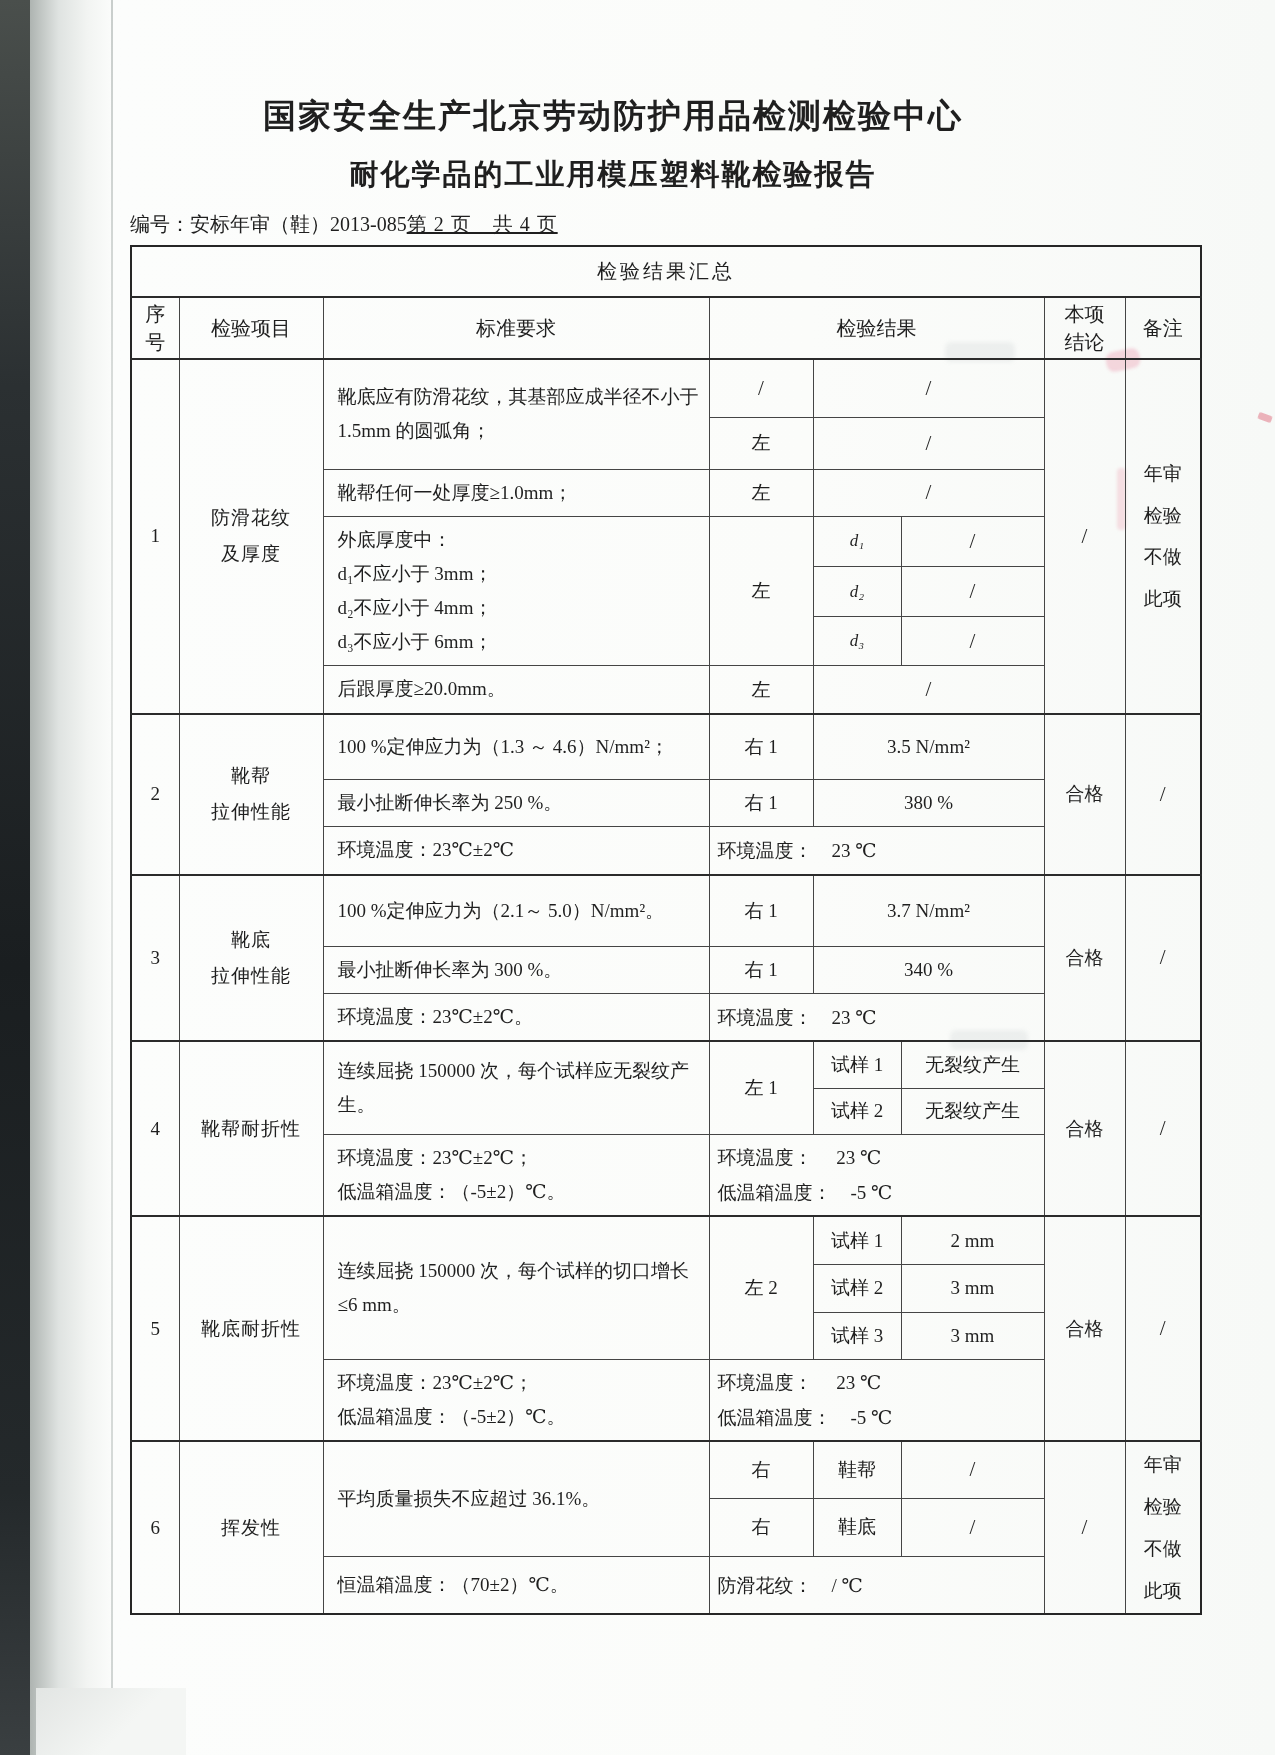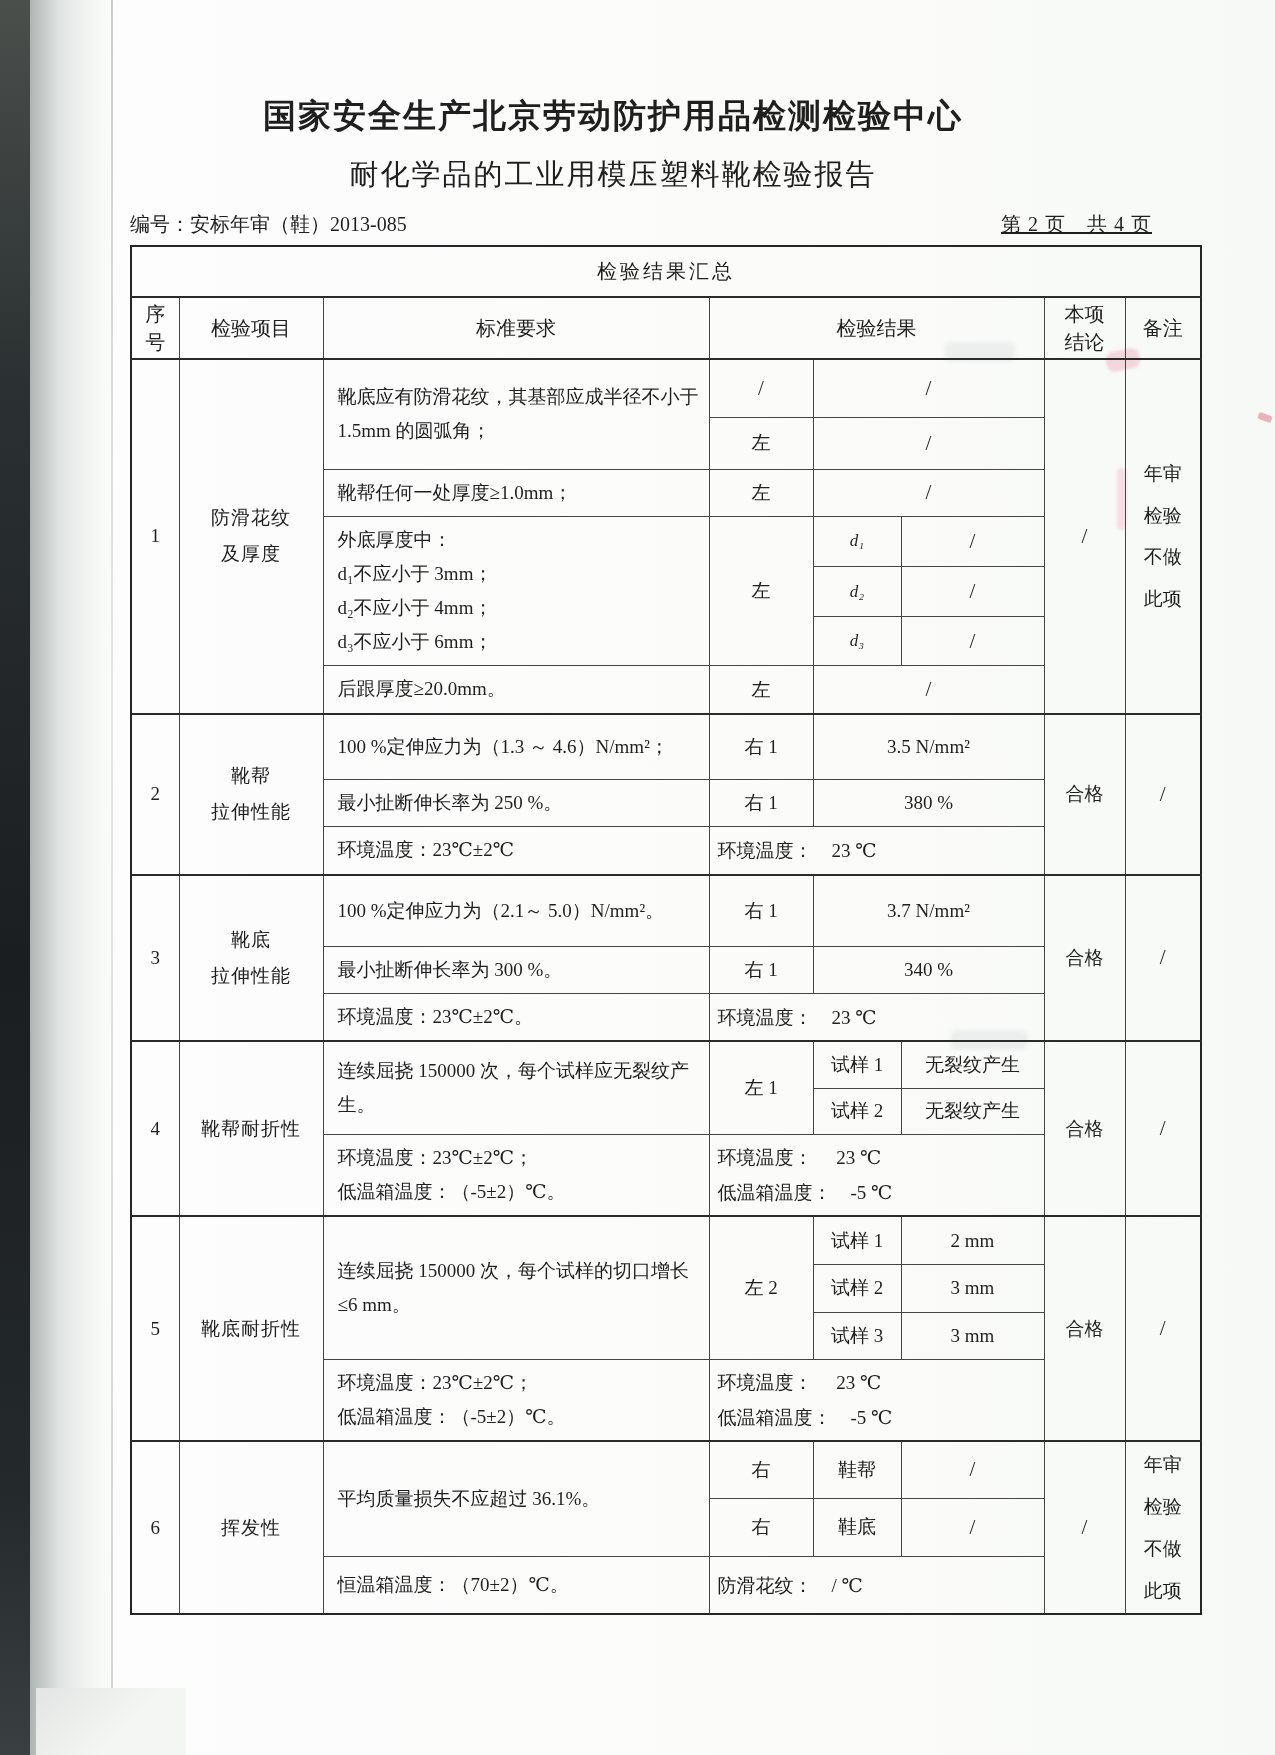--- a/index.html
+++ b/index.html
@@ -26,24 +26,24 @@
   .pink1{position:absolute;left:1106px;top:350px;width:34px;height:20px;
     background:rgba(232,130,155,0.30);filter:blur(1.5px);border-radius:8px;transform:rotate(-12deg);}
   .pink2{position:absolute;left:1117px;top:468px;width:9px;height:62px;
     background:rgba(238,150,170,0.28);filter:blur(1.5px);border-radius:4px;}
   .pink3{position:absolute;left:1258px;top:414px;width:14px;height:7px;
     background:rgba(220,90,110,0.45);filter:blur(0.5px);border-radius:2px;transform:rotate(20deg);}
   
   .content{position:absolute;left:130px;top:82px;width:1070px;}
   .title1{font-size:33px;font-weight:bold;text-align:center;letter-spacing:2px;
     margin:12px 0 8px 0;position:relative;left:-52px;}
-  .title2{font-size:29px;font-weight:normal;text-align:center;letter-spacing:2px;
+  .title2{font-size:29px;font-weight:bold;text-align:center;letter-spacing:2px;
     margin:16px;position:relative;left:-52px;}
-  .meta{display:flex;justify-content:space-between;align-items:flex-end;
-    margin-top:16px;font-size:20px;gap:8px;}
+  .meta{display:flex;justify-content:flex-start;align-items:flex-end;
+    margin-top:16px;font-size:20px;}
   .meta .right{padding-right:48px;letter-spacing:1px;text-decoration:underline;}
   table{border-collapse:collapse;table-layout:fixed;width:1070px;margin-top:7px;}
   td{border:1px solid #454545;font-size:19px;text-align:center;vertical-align:middle;
      padding:2px 4px;overflow:hidden;}
   tr.g>td{border-top:2px solid #2b2b2b;}
   table{border:2px solid #262626;}
   td.caption{font-size:20px;letter-spacing:3px;border-bottom:2px solid #2b2b2b;}
   td.hdr{font-size:20px;white-space:pre-line;line-height:1.4;}
   td.req{text-align:left;padding:6px 8px 6px 14px;line-height:1.8;white-space:pre-line;}
   td.item{white-space:pre-line;line-height:1.9;letter-spacing:1px;}

